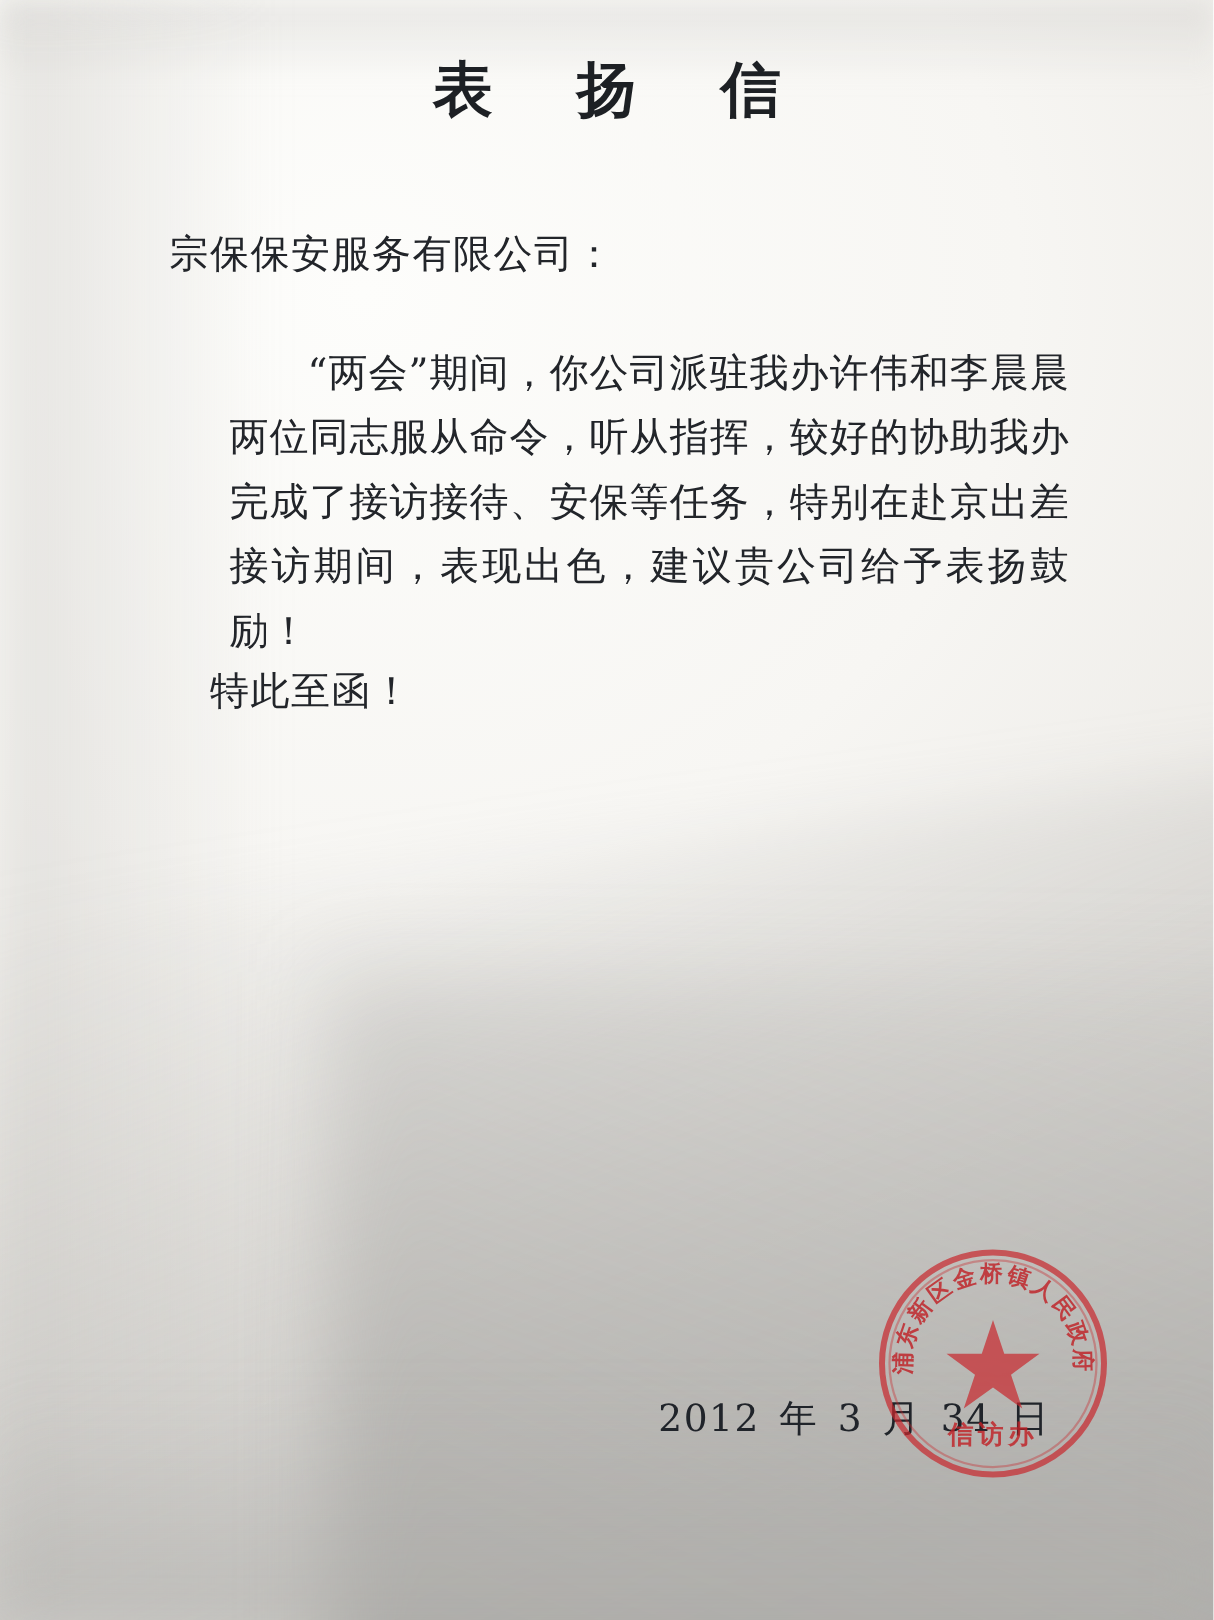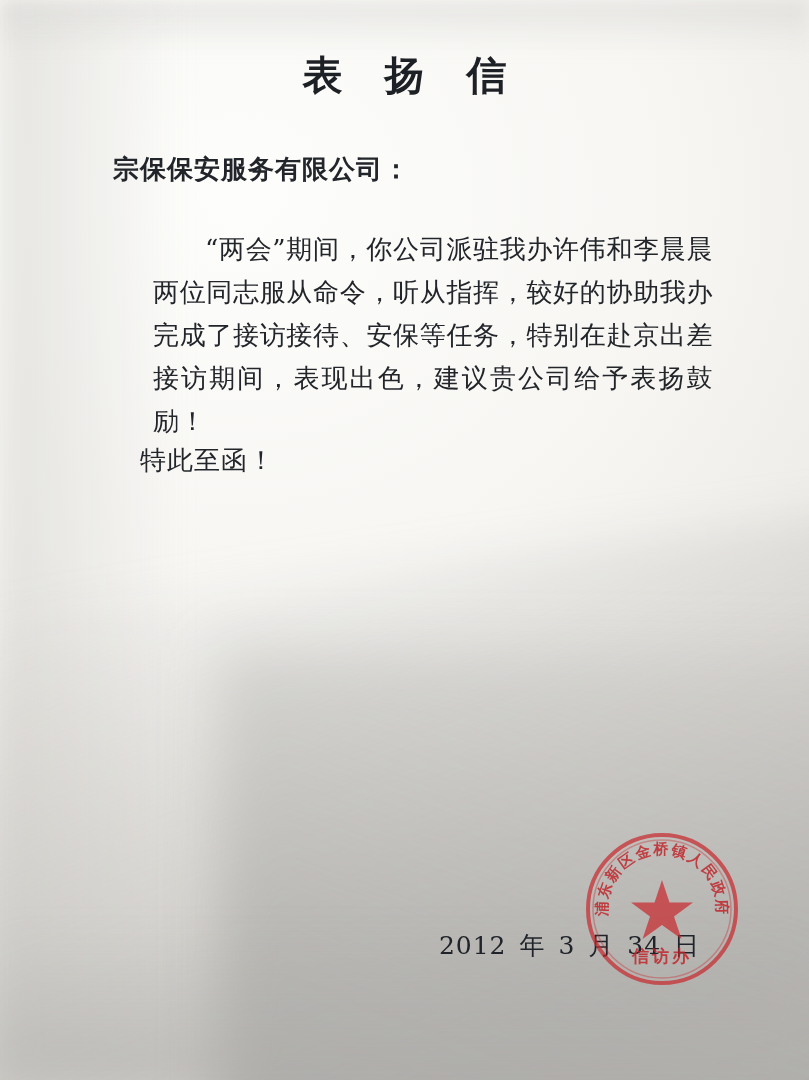--- a/index.html
+++ b/index.html
@@ -78,40 +78,39 @@
   
   .content {
     position: absolute;
     inset: 0;
     z-index: 5;
     color: #23262b;
   }
 
   .doc-title {
     position: absolute;
-    top: 48px;
+    top: 32px;
     left: 0;
     width: 100%;
     text-align: center;
     font-size: 40px;
     font-weight: 700;
     letter-spacing: 16px;
     text-indent: 16px;
     color: #1d2024;
-    font-family: Liberation Serif, serif;
+    font-family: Liberation Mono, monospace;
   }
 
   .addressee {
     position: absolute;
     top: 152px;
     left: 113px;
     font-size: 26px;
     letter-spacing: 1px;
     color: #22252a;
-    font-weight: bold;
   }
 
   .body-text {
     position: absolute;
     top: 228px;
     left: 113px;
     width: 600px;
     font-size: 26px;
     line-height: 43px;
     letter-spacing: 0.5px;

